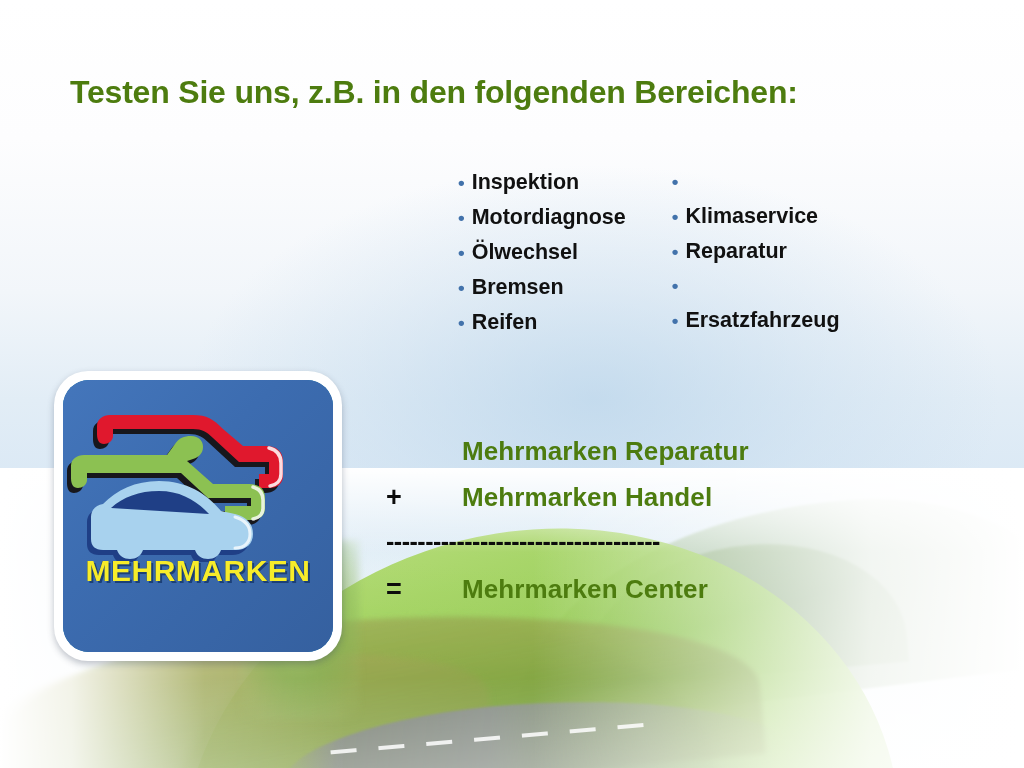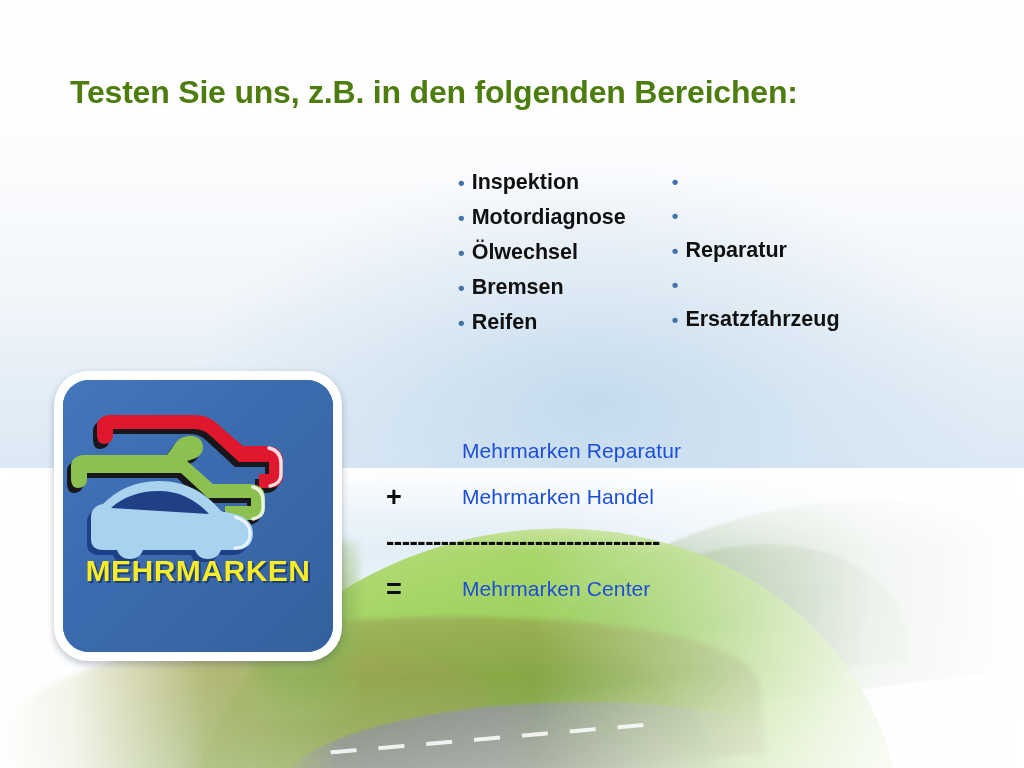--- a/index.html
+++ b/index.html
@@ -180,23 +180,23 @@
     height:46px;
   }
   .eq-op {
     width:76px;
     font-size:27px;
     font-weight:bold;
     color:#0c0c0c;
     flex:0 0 auto;
   }
   .eq-text {
-    font-size:21px;
-    font-weight:normal;
-    color:#1d4ed8;
+    font-size:26px;
+    font-weight:bold;
+    color:#4d7c0f;
     letter-spacing:0.1px;
     white-space:nowrap;
   }
   .eq-rule {
     font-size:25px;
     font-weight:bold;
     color:#0c0c0c;
     letter-spacing:-0.5px;
     height:34px;
     line-height:30px;
@@ -321,20 +321,21 @@
         <span>Reifen</span>
       </li>
     </ul>
 
     <ul class="bullet-col">
       <li class="bullet-item">
         <span class="dot">•</span>
       </li>
       <li class="bullet-item">
         <span class="dot">•</span>
+        <span>Klimaservice</span>
       </li>
       <li class="bullet-item">
         <span class="dot">•</span>
         <span>Reparatur</span>
       </li>
       <li class="bullet-item">
         <span class="dot">•</span>
       </li>
       <li class="bullet-item">
         <span class="dot">•</span>

